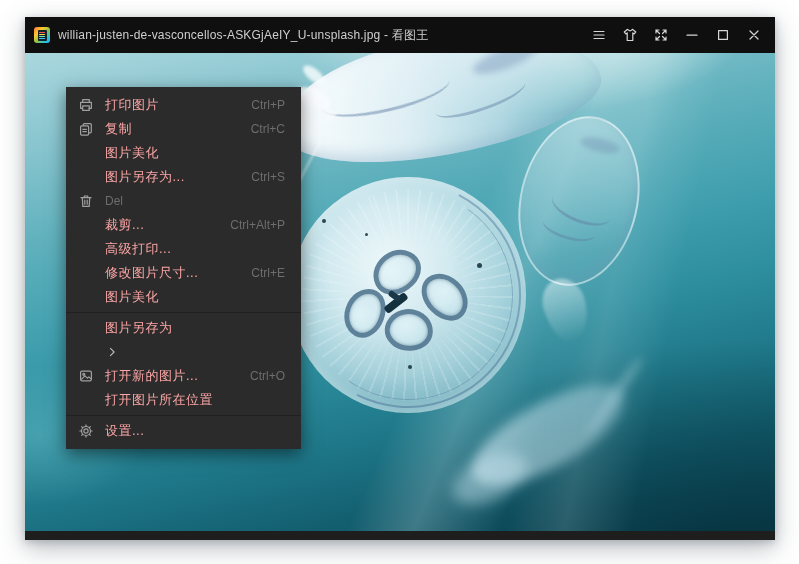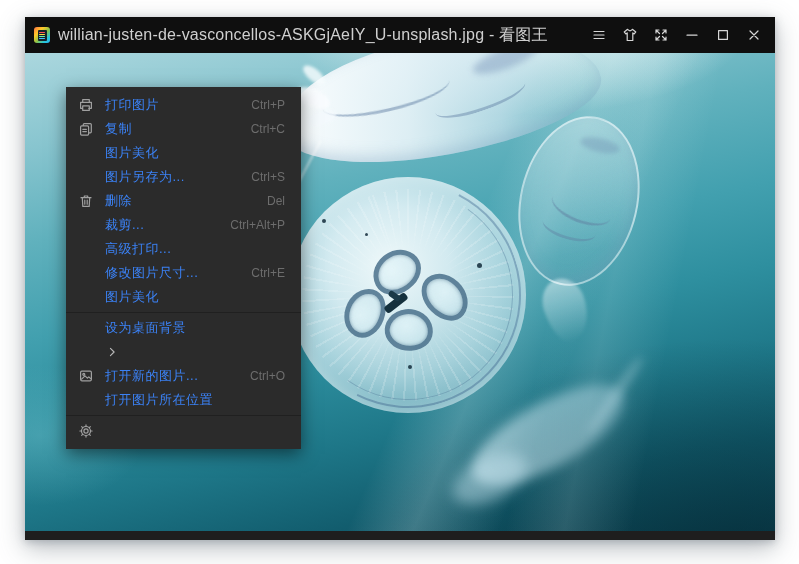--- a/index.html
+++ b/index.html
@@ -15,21 +15,21 @@
   .titlebar {
     position:absolute; left:0; top:0; width:750px; height:36px;
     background:#0f0f0f; display:flex; align-items:center; padding:0 0 0 9px;
   }
   .app-logo { width:16px; height:16px; border-radius:3px; flex:none;
     background:linear-gradient(135deg,#ff7043 0%,#ffca28 30%,#8bc34a 55%,#26c6da 78%,#29b6f6 100%);
     display:flex; align-items:center; justify-content:center; }
   .app-logo .inner { width:9px; height:11px; background:#16242c; border-radius:1px;
     display:flex; flex-direction:column; justify-content:center; gap:1px; padding:1px 1.5px; }
   .app-logo .inner i { display:block; height:1px; border-radius:1px; }
-  .title-text { color:#cfcfcf; font-size:16px; margin-left:8px; white-space:nowrap;
+  .title-text { color:#cfcfcf; font-size:12px; margin-left:8px; white-space:nowrap;
     overflow:hidden; letter-spacing:0.2px;text-align:center; }
   .tb-spacer { flex:1; }
   .tb-btn { width:31px; height:30px; display:flex; align-items:center; justify-content:center; flex:none; }
   .tb-btn svg { stroke:#d6d6d6; fill:none; stroke-width:1.2; stroke-linecap:round; stroke-linejoin:round; }
   .tb-btn:last-child { margin-right:6px; }
 
   
   .viewer { position:absolute; left:0; top:36px; width:750px; height:478px; overflow:hidden; }
   .photo { position:absolute; inset:0;
     background:
@@ -122,21 +122,21 @@
   
   .context-menu {
     position:absolute; left:66px; top:87px; width:235px;
     background:#2b2b2b; padding:6px 0;
     box-shadow:0 5px 16px rgba(0,0,0,0.5);
     z-index:20;
   }
   .mi { height:24px; display:flex; align-items:center; padding:0 16px 0 8px; cursor:default; }
   .mi-icon { width:24px; height:24px; display:flex; align-items:center; justify-content:center; flex:none; margin-right:7px; }
   .mi-icon svg { stroke:#a0a0a0; fill:none; stroke-width:1.2; stroke-linecap:round; stroke-linejoin:round; }
-  .mi-label { flex:1; color:#3b82f6; font-size:13px; letter-spacing:0.5px; white-space:nowrap; }
+  .mi-label { flex:1; color:#fca5a5; font-size:13px; letter-spacing:0.5px; white-space:nowrap; }
   .mi-shortcut { color:#6d6d6d; font-size:12px; white-space:nowrap; }
   .mi-arrow { display:flex; align-items:center; }
   .mi-arrow svg { stroke:#b8b8b8; fill:none; stroke-width:1.3; stroke-linecap:round; stroke-linejoin:round; }
   .mi-sep { height:1px; background:#202020; margin:3px 0; }
 </style>
 </head>
 <body>
 
 <div class="stage">
   <div class="window">
@@ -257,21 +257,20 @@
         <span class="mi-icon"></span>
         <span class="mi-label">图片另存为...</span>
         <span class="mi-shortcut">Ctrl+S</span>
       </div>
       <div class="mi">
         <span class="mi-icon">
           <svg width="16" height="16" viewBox="0 0 16 16">
             <path d="M3 4.7h10M6.3 4.7V3h3.4v1.7M4.3 4.7l.5 8.7h6.4l.5-8.7M6.8 7.2v4M9.2 7.2v4"></path>
           </svg>
         </span>
-        <span class="mi-label">删除</span>
         <span class="mi-shortcut">Del</span>
       </div>
       <div class="mi">
         <span class="mi-icon"></span>
         <span class="mi-label">裁剪...</span>
         <span class="mi-shortcut">Ctrl+Alt+P</span>
       </div>
       <div class="mi">
         <span class="mi-icon"></span>
         <span class="mi-label">高级打印...</span>
@@ -281,21 +280,21 @@
         <span class="mi-label">修改图片尺寸...</span>
         <span class="mi-shortcut">Ctrl+E</span>
       </div>
       <div class="mi">
         <span class="mi-icon"></span>
         <span class="mi-label">图片美化</span>
       </div>
       <div class="mi-sep"></div>
       <div class="mi">
         <span class="mi-icon"></span>
-        <span class="mi-label">设为桌面背景</span>
+        <span class="mi-label">图片另存为</span>
       </div>
       <div class="mi">
         <span class="mi-icon"></span>
         <span class="mi-arrow">
           <svg width="14" height="14" viewBox="0 0 16 16">
             <path d="M6.2 3.8 10.4 8l-4.2 4.2"></path>
           </svg>
         </span>
       </div>
       <div class="mi">
@@ -315,15 +314,16 @@
       </div>
       <div class="mi-sep"></div>
       <div class="mi">
         <span class="mi-icon">
           <svg width="16" height="16" viewBox="0 0 16 16">
             <circle cx="8" cy="8" r="2.1"></circle>
             <circle cx="8" cy="8" r="4.5"></circle>
             <path d="M8 1.9v1.6M8 12.5v1.6M1.9 8h1.6M12.5 8h1.6M3.7 3.7l1.1 1.1M11.2 11.2l1.1 1.1M12.3 3.7l-1.1 1.1M4.8 11.2l-1.1 1.1"></path>
           </svg>
         </span>
+        <span class="mi-label">设置...</span>
       </div>
     </div>
 </div>
 
 </body></html>

